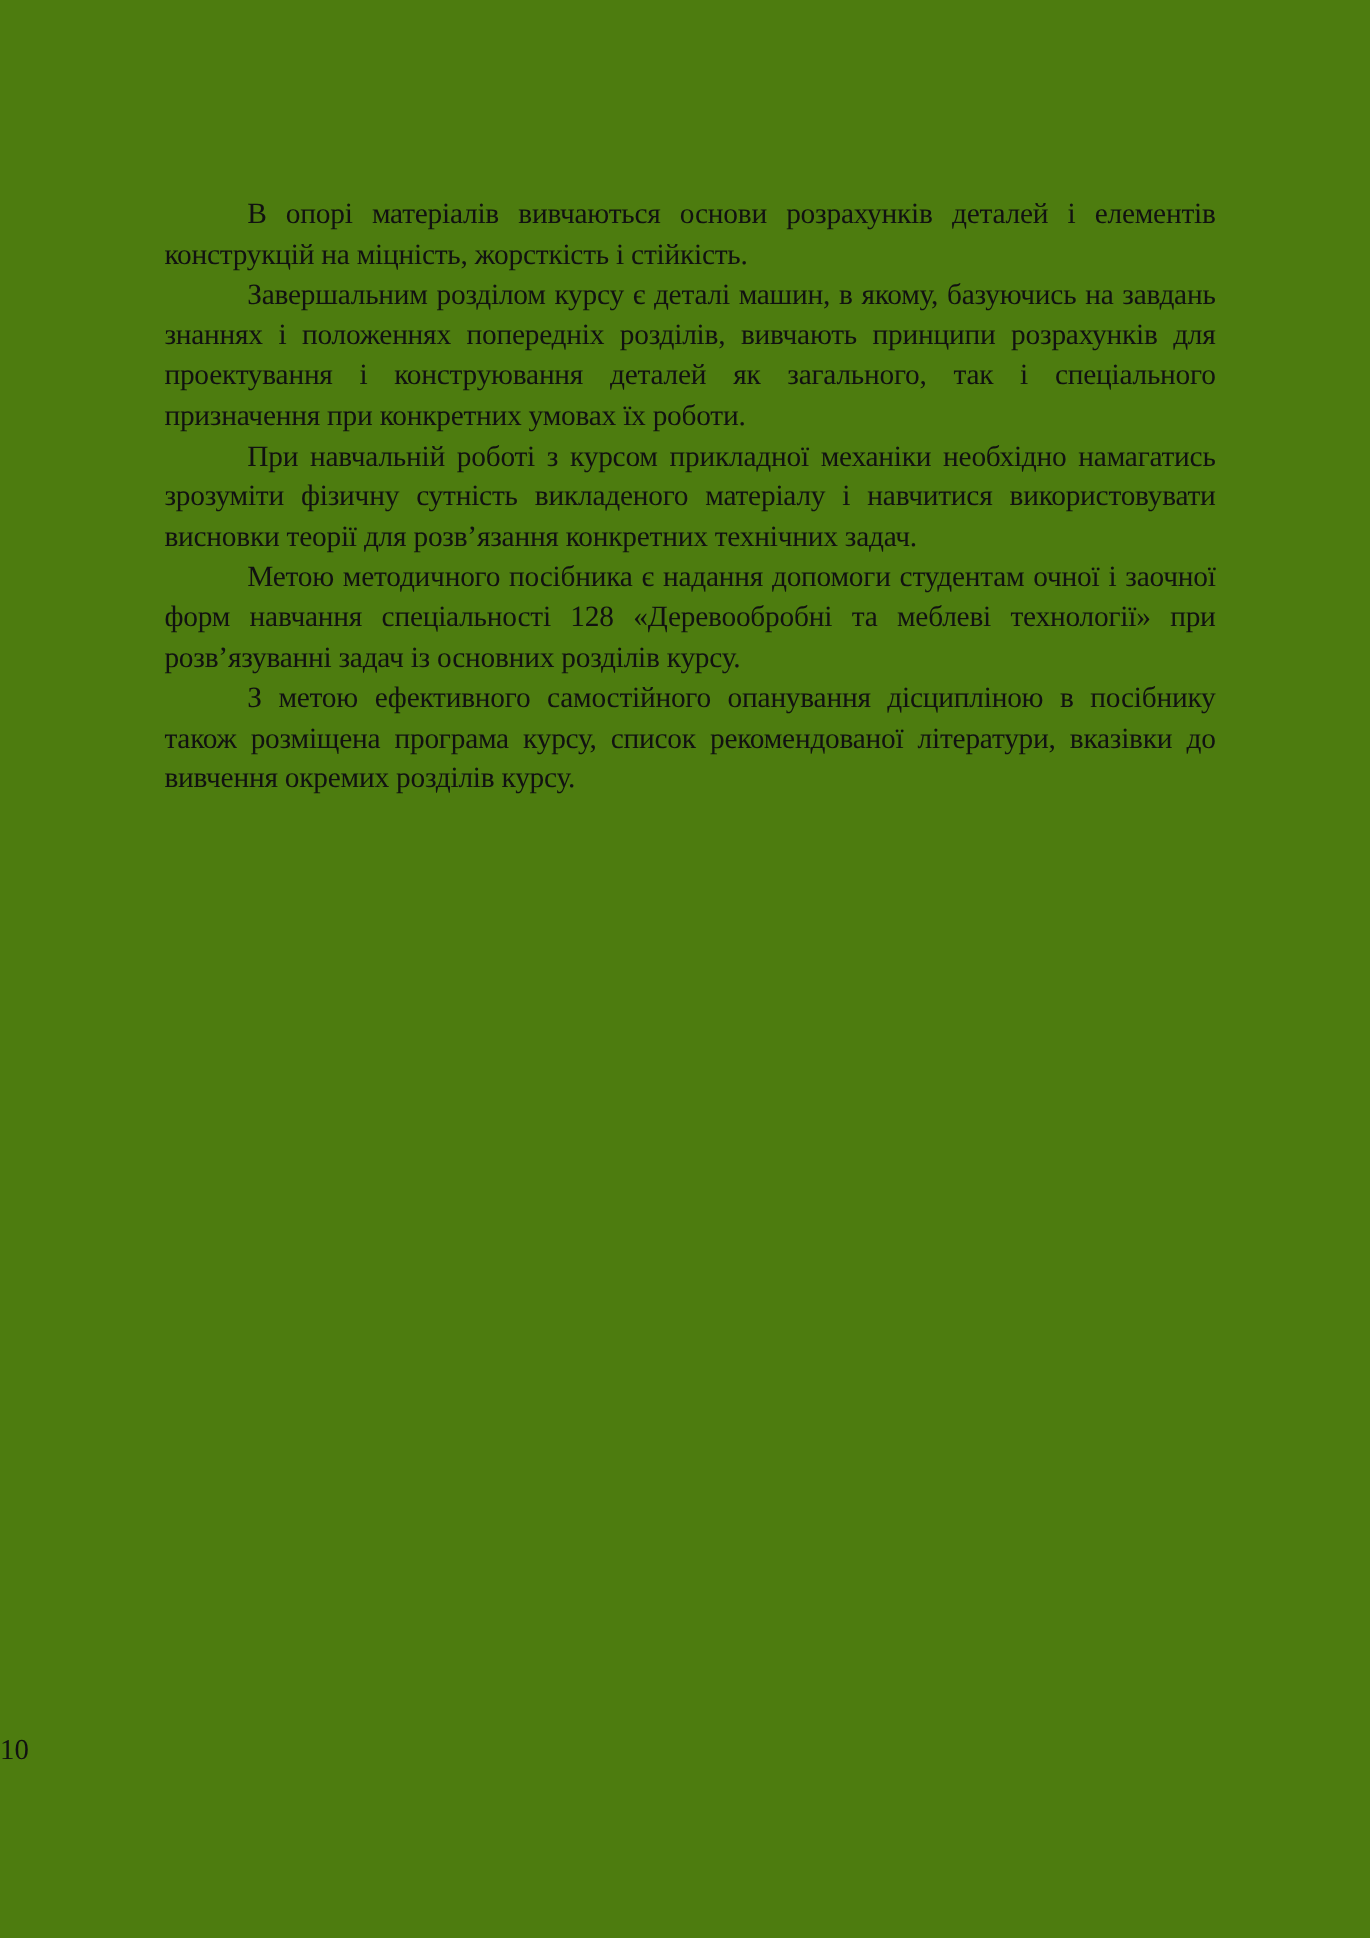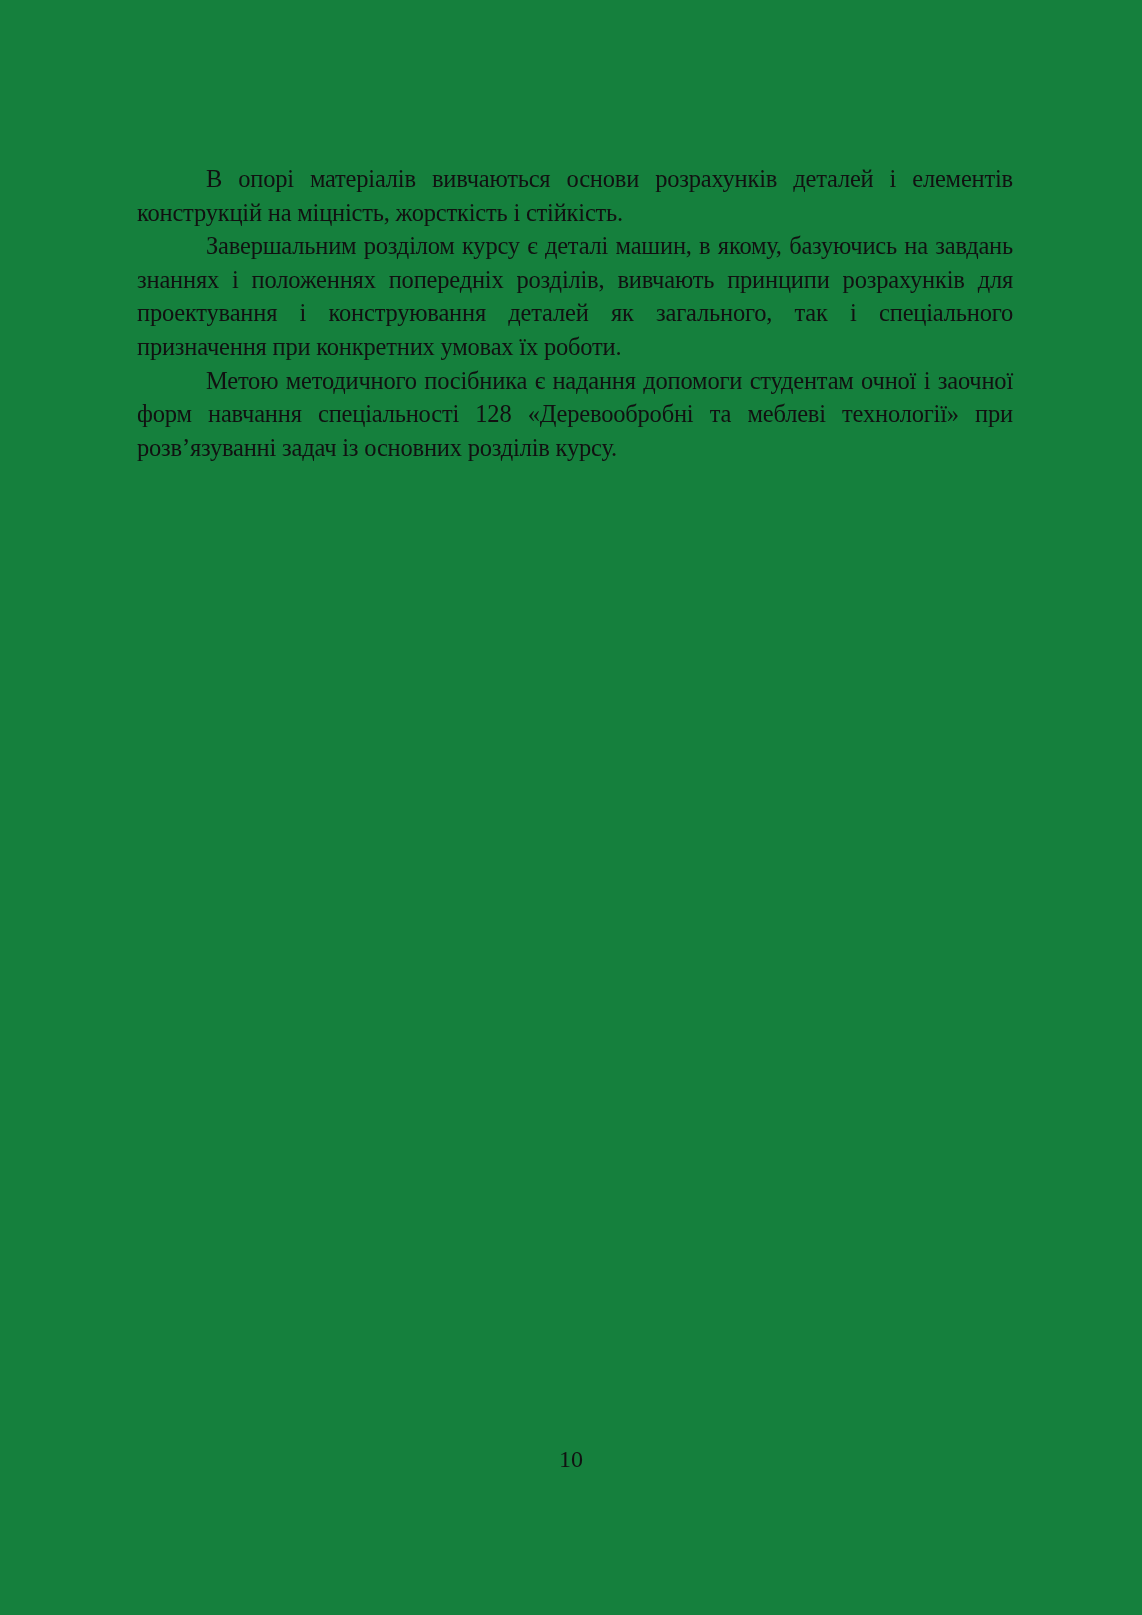--- a/index.html
+++ b/index.html
@@ -1,36 +1,38 @@
 <!DOCTYPE html>
 <html><head>
 <meta charset="utf-8">
 <style>
   html, body { margin: 0; padding: 0; background: #ffffff; }
   body { width: 1142px; height: 1615px; position: relative; overflow: hidden; }
   .page {
     position: absolute; left: 0; top: 0; width: 1142px; height: 1615px;
-    background: #15803d; color: #111111;
+    background: #4d7c0f; color: #111111;
     font-family: "Liberation Serif", "DejaVu Serif", serif;
   }
   .text-block {
     position: absolute; left: 137px; top: 162px; width: 876px;
     font-size: 24.5px; line-height: 33.6px; letter-spacing: -0.2px;
   }
   .para {
     margin: 0; text-align: justify; text-indent: 69px;
   }
   .page-number {
     position: absolute; left: 0; width: 1142px; top: 1444px;
-    text-align: center; font-size: 24px; line-height: 30px;
+    text-align: left; font-size: 24px; line-height: 30px;
   }
 </style>
 </head>
 <body>
 
 <div class="page">
   <div class="text-block">
     <p class="para">В опорі матеріалів вивчаються основи розрахунків деталей і елементів конструкцій на міцність, жорсткість і стійкість.</p>
     <p class="para">Завершальним розділом курсу є деталі машин, в якому, базуючись на завдань знаннях і положеннях попередніх розділів, вивчають принципи розрахунків для проектування і конструювання деталей як загального, так і спеціального призначення при конкретних умовах їх роботи.</p>
+    <p class="para">При навчальній роботі з курсом прикладної механіки необхідно намагатись зрозуміти фізичну сутність викладеного матеріалу і навчитися використовувати висновки теорії для розв’язання конкретних технічних задач.</p>
     <p class="para">Метою методичного посібника є надання допомоги студентам очної і заочної форм навчання спеціальності 128 «Деревообробні та меблеві технології» при розв’язуванні задач із основних розділів курсу.</p>
+    <p class="para">З метою ефективного самостійного опанування дісципліною в посібнику також розміщена програма курсу, список рекомендованої літератури, вказівки до вивчення окремих розділів курсу.</p>
   </div>
   <div class="page-number">10</div>
 </div>
 
 </body></html>

